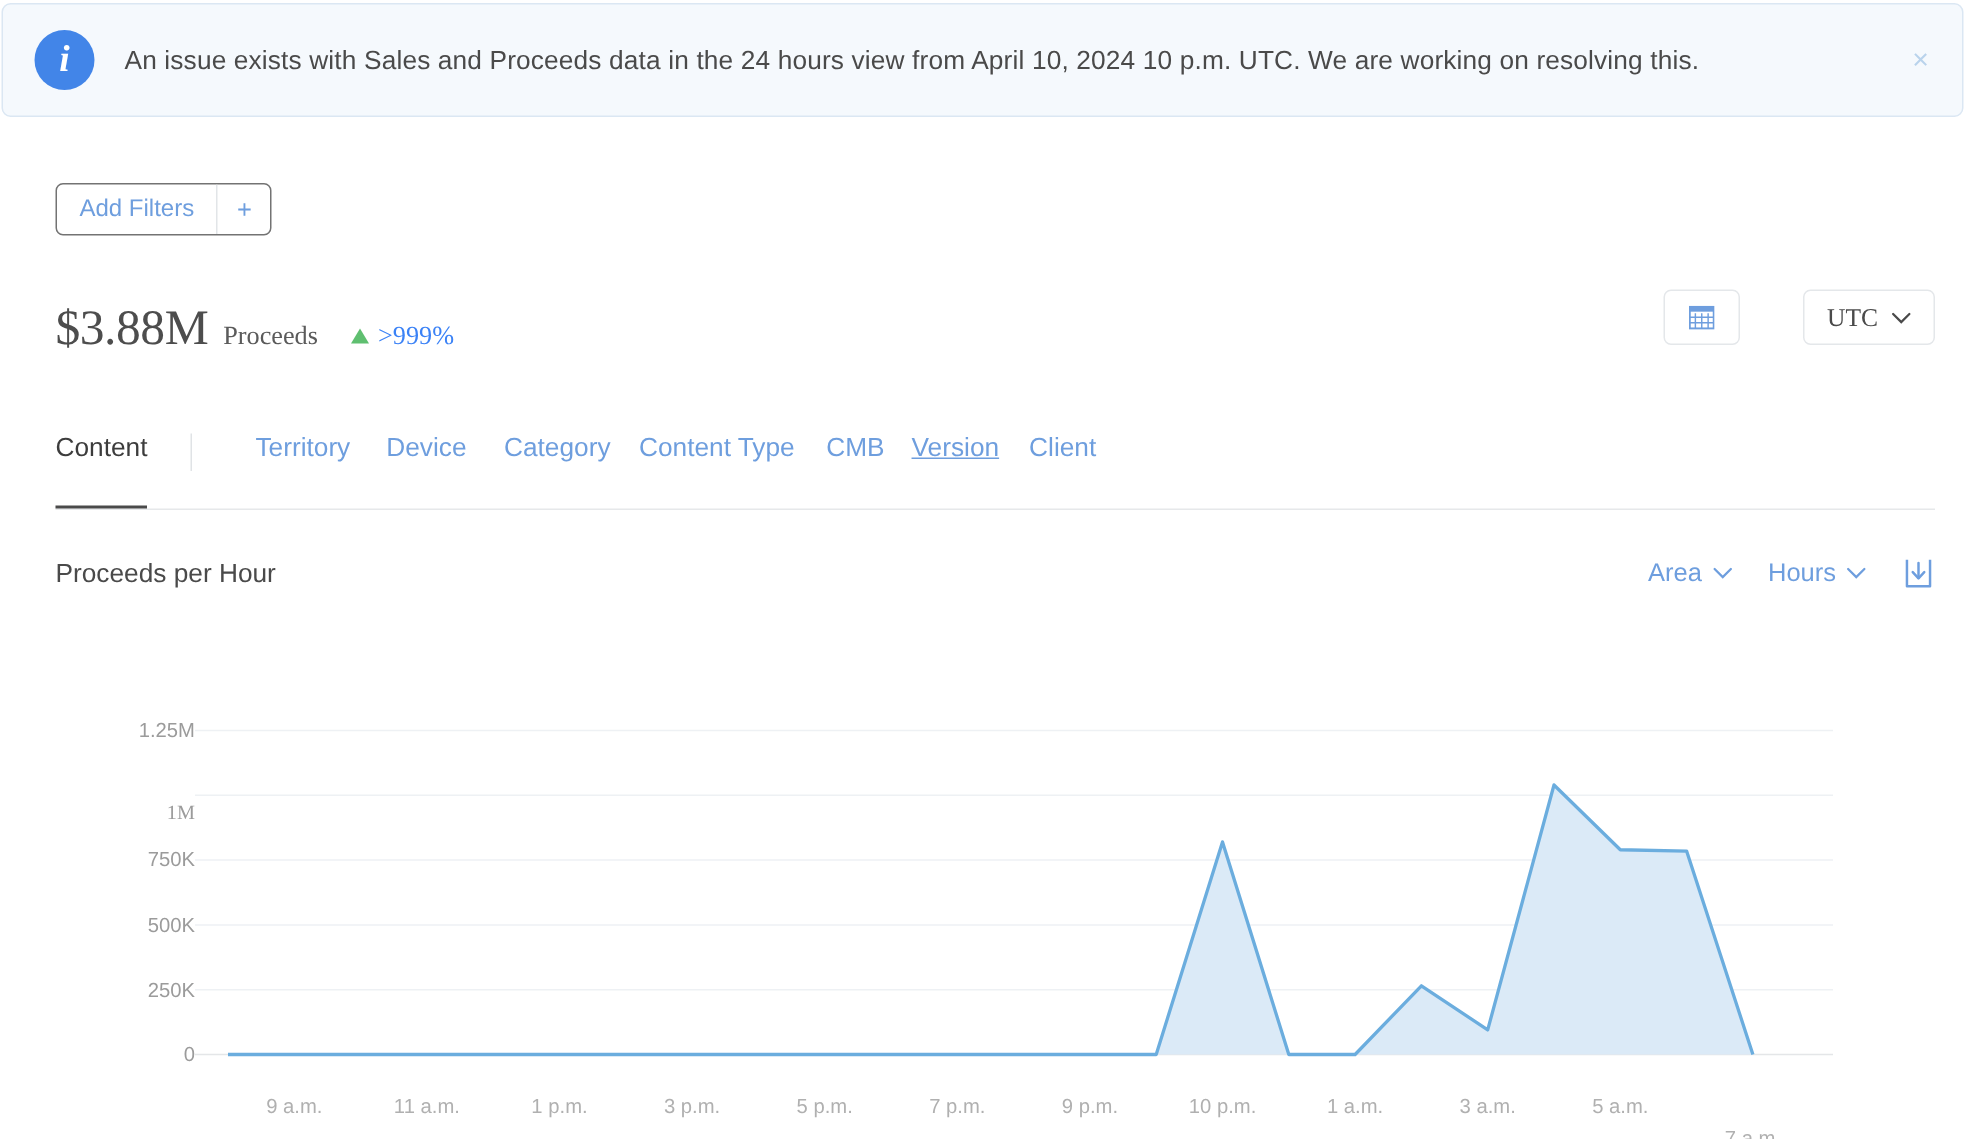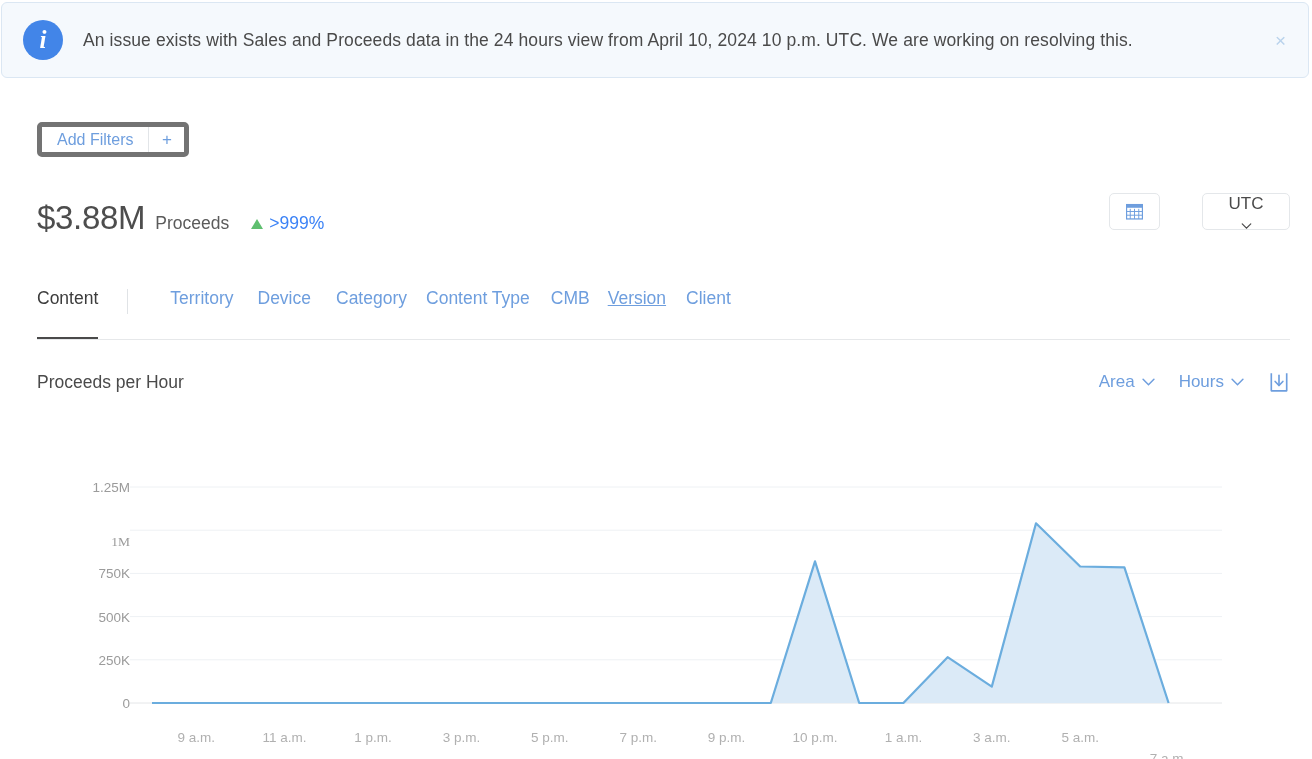--- a/index.html
+++ b/index.html
@@ -51,21 +51,21 @@
     line-height: 1;
     flex: 0 0 auto;
   }
 
   
   .filters {
     position: absolute;
     left: 37px; top: 122px;
     display: flex;
     height: 35px;
-    border: 5px solid #737373;
+    border: 1px solid #737373;
     border-radius: 5px;
     overflow: hidden;
     background: #fff;
   }
   .filters-label {
     padding: 0 15px;
     display: flex; align-items: center;
     font-size: 16px;
     color: #6e9ede;
     cursor: pointer;
@@ -76,21 +76,21 @@
     display: flex; align-items: center; justify-content: center;
     font-size: 17px;
     color: #6e9ede;
     cursor: pointer;
   }
 
   
   .kpi-row {
     position: absolute;
     left: 37px; top: 193px;
-    width: 1253px; height: 48px;
+    width: 1253px; height: 48px; font-family: Liberation Serif, serif;
   }
   .kpi-left { display: flex; align-items: baseline; }
   .kpi-value {
     font-size: 33px;
     color: #4d4d4d;
     font-weight: 400;
     letter-spacing: -0.3px;
   }
   .kpi-label {
     margin-left: 10px;
@@ -138,21 +138,20 @@
     min-width: 88px;
     border: 1px solid #e4e7ea;
     border-radius: 5px;
     background: #fff;
     display: flex; align-items: center; justify-content: center;
     gap: 9px;
     padding: 0 14px;
     font-size: 17px;
     color: #4a4a4a;
     cursor: pointer;
-    flex-direction: column;
   }
 
   
   .tabs {
     position: absolute;
     left: 37px; top: 282px;
     width: 1253px; height: 58px;
     border-bottom: 1px solid #e6e8ea;
     display: flex;
     align-items: flex-start;

